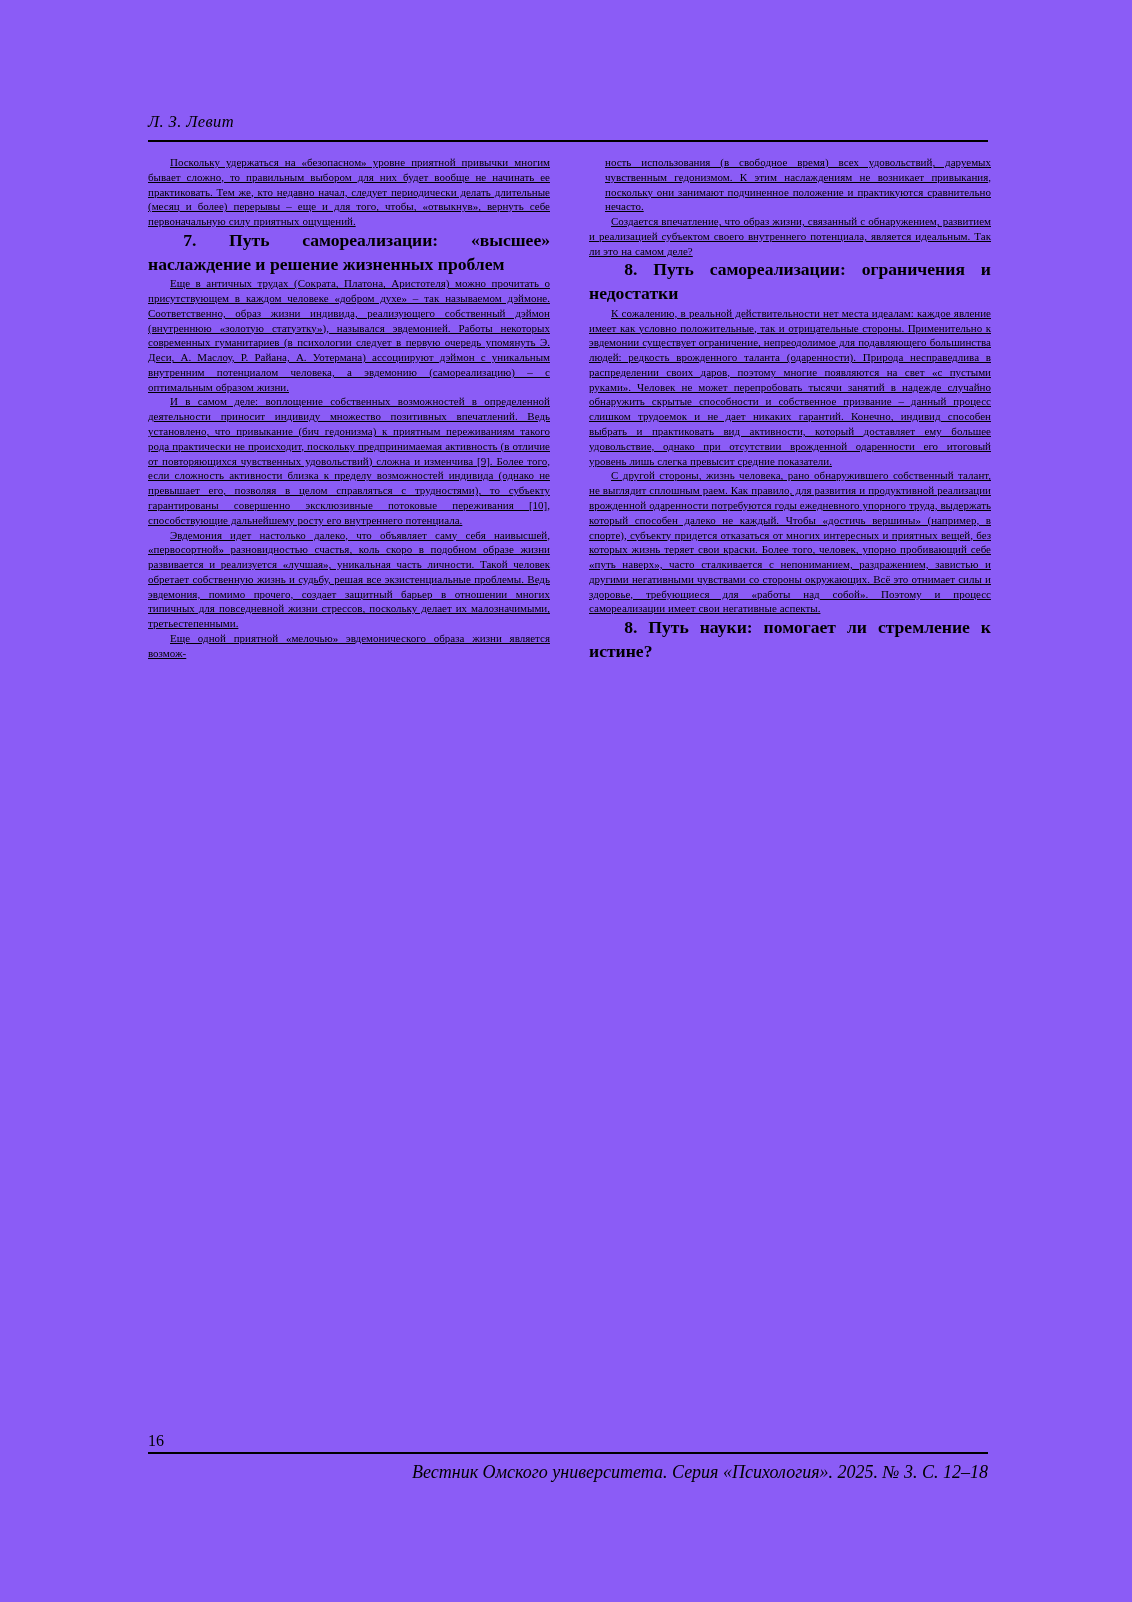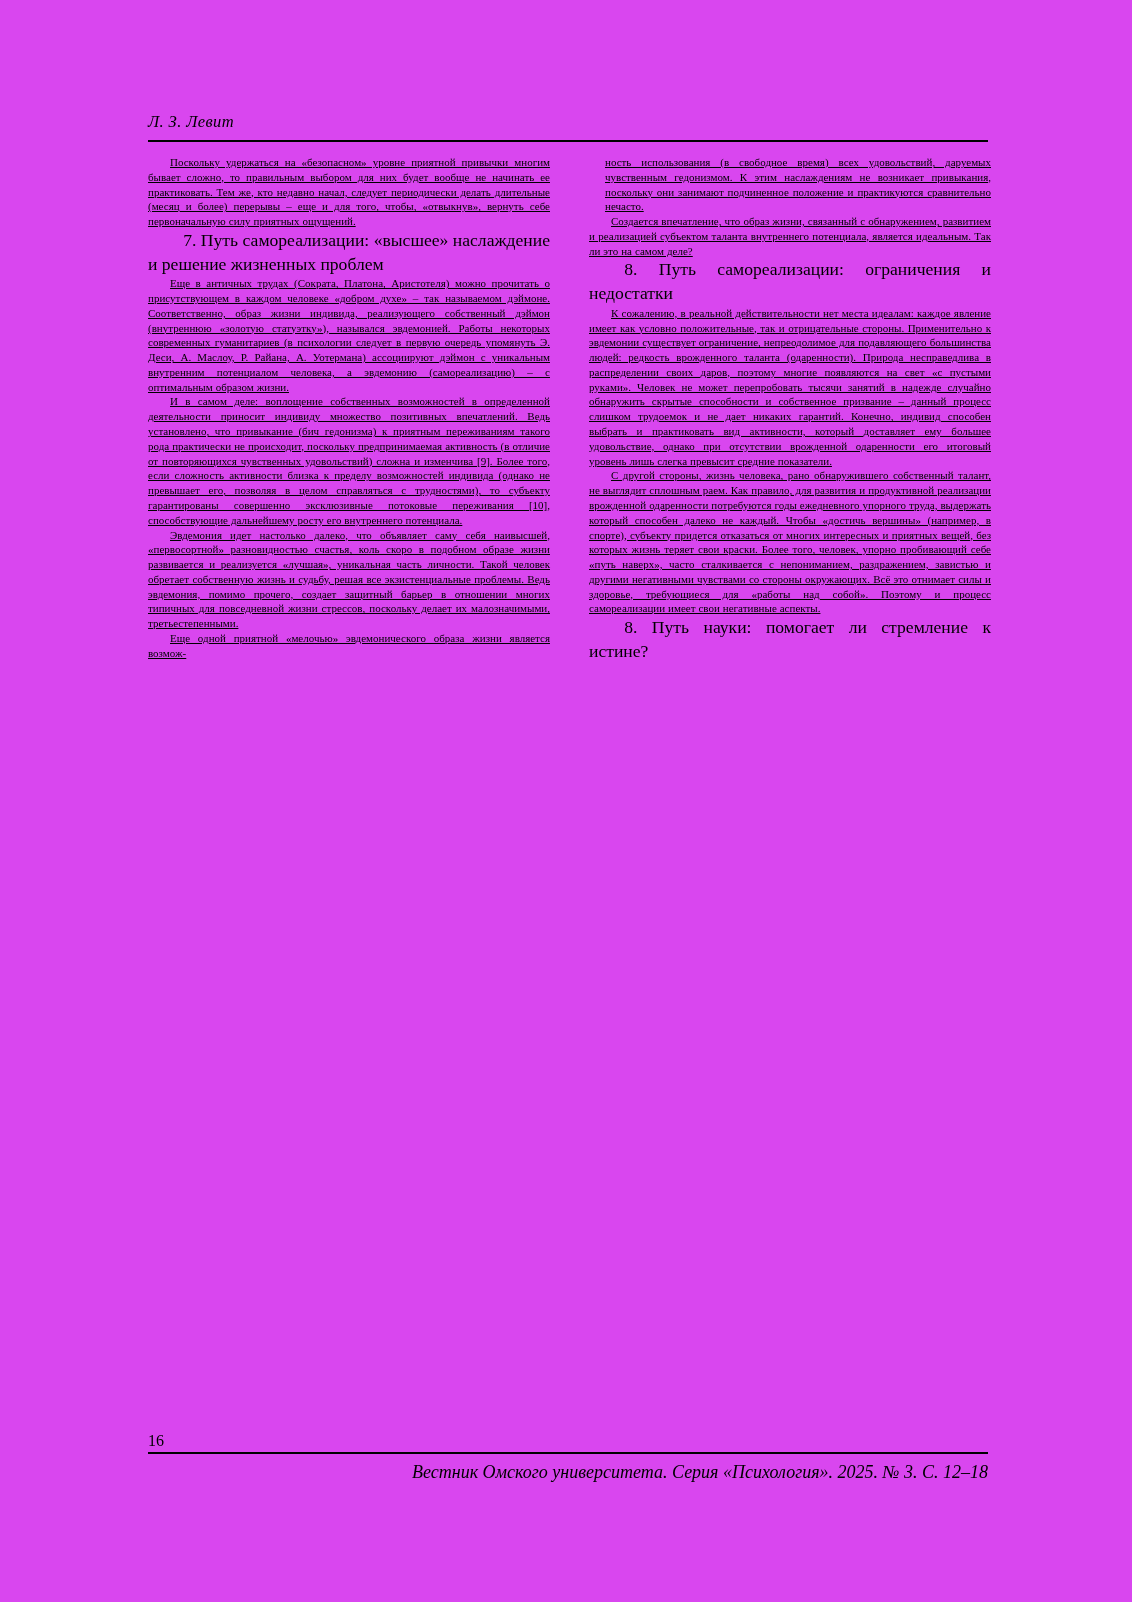--- a/index.html
+++ b/index.html
@@ -9,21 +9,21 @@
   }
   body {
     font-family: "Liberation Serif", serif;
     color: #000000;
   }
   .page {
     position: relative;
     width: 1132px;
     height: 1602px;
     margin: 0 auto;
-    background: #d946ef;
+    background: #8b5cf6;
     box-sizing: border-box;
   }
   .running-head {
     position: absolute;
     left: 148px;
     top: 112px;
     font-size: 16.5px;
     font-style: italic;
     letter-spacing: 0.4px;
   }
@@ -57,21 +57,21 @@
     text-decoration: underline;
   }
   p.noindent {
     text-indent: 0;
     margin-left: 16px;
   }
   h2.section {
     margin: 0;
     font-size: 17.6px;
     line-height: 1.345;
-    font-weight: normal;
+    font-weight: bold;
     text-align: justify;
     text-indent: 2.0em;
   }
   .footer-rule {
     position: absolute;
     left: 148px;
     top: 1452px;
     width: 840px;
     height: 1.6px;
     background: #000000;
@@ -106,21 +106,21 @@
       <p>Поскольку удержаться на «безопасном» уровне приятной привычки многим бывает сложно, то правильным выбором для них будет вообще не начинать ее практиковать. Тем же, кто недавно начал, следует периодически делать длительные (месяц и более) перерывы – еще и для того, чтобы, «отвыкнув», вернуть себе первоначальную силу приятных ощущений.</p>
       <h2 class="section">7. Путь самореализации: «высшее» наслаждение и решение жизненных проблем</h2>
       <p>Еще в античных трудах (Сократа, Платона, Аристотеля) можно прочитать о присутствующем в каждом человеке «добром духе» – так называемом дэймоне. Соответственно, образ жизни индивида, реализующего собственный дэймон (внутреннюю «золотую статуэтку»), назывался эвдемонией. Работы некоторых современных гуманитариев (в психологии следует в первую очередь упомянуть Э. Деси, А. Маслоу, Р. Райана, А. Уотермана) ассоциируют дэймон с уникальным внутренним потенциалом человека, а эвдемонию (самореализацию) – с оптимальным образом жизни.</p>
       <p>И в самом деле: воплощение собственных возможностей в определенной деятельности приносит индивиду множество позитивных впечатлений. Ведь установлено, что привыкание (бич гедонизма) к приятным переживаниям такого рода практически не происходит, поскольку предпринимаемая активность (в отличие от повторяющихся чувственных удовольствий) сложна и изменчива [9]. Более того, если сложность активности близка к пределу возможностей индивида (однако не превышает его, позволяя в целом справляться с трудностями), то субъекту гарантированы совершенно эксклюзивные потоковые переживания [10], способствующие дальнейшему росту его внутреннего потенциала.</p>
       <p>Эвдемония идет настолько далеко, что объявляет саму себя наивысшей, «первосортной» разновидностью счастья, коль скоро в подобном образе жизни развивается и реализуется «лучшая», уникальная часть личности. Такой человек обретает собственную жизнь и судьбу, решая все экзистенциальные проблемы. Ведь эвдемония, помимо прочего, создает защитный барьер в отношении многих типичных для повседневной жизни стрессов, поскольку делает их малозначимыми, третьестепенными.</p>
       <p>Еще одной приятной «мелочью» эвдемонического образа жизни является возмож-</p>
     </div>
 
     <div class="col">
       <p class="noindent">ность использования (в свободное время) всех удовольствий, даруемых чувственным гедонизмом. К этим наслаждениям не возникает привыкания, поскольку они занимают подчиненное положение и практикуются сравнительно нечасто.</p>
-      <p>Создается впечатление, что образ жизни, связанный с обнаружением, развитием и реализацией субъектом таланта внутреннего потенциала, является идеальным. Так ли это на самом деле?</p>
+      <p>Создается впечатление, что образ жизни, связанный с обнаружением, развитием и реализацией субъектом своего внутреннего потенциала, является идеальным. Так ли это на самом деле?</p>
       <h2 class="section">8. Путь самореализации: ограничения и недостатки</h2>
       <p>К сожалению, в реальной действительности нет места идеалам: каждое явление имеет как условно положительные, так и отрицательные стороны. Применительно к эвдемонии существует ограничение, непреодолимое для подавляющего большинства людей: редкость врожденного таланта (одаренности). Природа несправедлива в распределении своих даров, поэтому многие появляются на свет «с пустыми руками». Человек не может перепробовать тысячи занятий в надежде случайно обнаружить скрытые способности и собственное призвание – данный процесс слишком трудоемок и не дает никаких гарантий. Конечно, индивид способен выбрать и практиковать вид активности, который доставляет ему большее удовольствие, однако при отсутствии врожденной одаренности его итоговый уровень лишь слегка превысит средние показатели.</p>
       <p>С другой стороны, жизнь человека, рано обнаружившего собственный талант, не выглядит сплошным раем. Как правило, для развития и продуктивной реализации врожденной одаренности потребуются годы ежедневного упорного труда, выдержать который способен далеко не каждый. Чтобы «достичь вершины» (например, в спорте), субъекту придется отказаться от многих интересных и приятных вещей, без которых жизнь теряет свои краски. Более того, человек, упорно пробивающий себе «путь наверх», часто сталкивается с непониманием, раздражением, завистью и другими негативными чувствами со стороны окружающих. Всё это отнимает силы и здоровье, требующиеся для «работы над собой». Поэтому и процесс самореализации имеет свои негативные аспекты.</p>
       <h2 class="section">8. Путь науки: помогает ли стремление к истине?</h2>
     </div>
 
   </div>
 
   <div class="page-number">16</div>
   <div class="footer-rule"></div>

